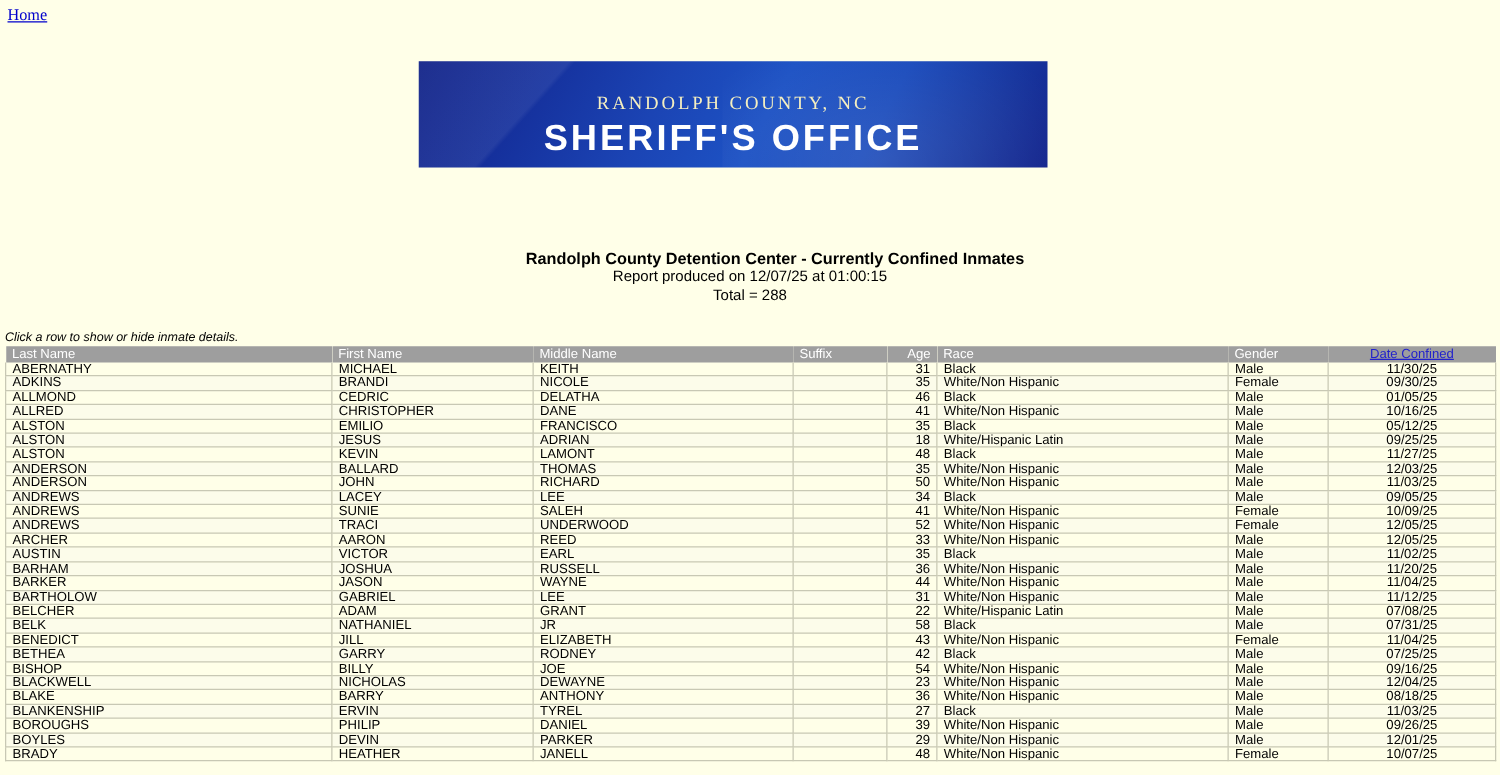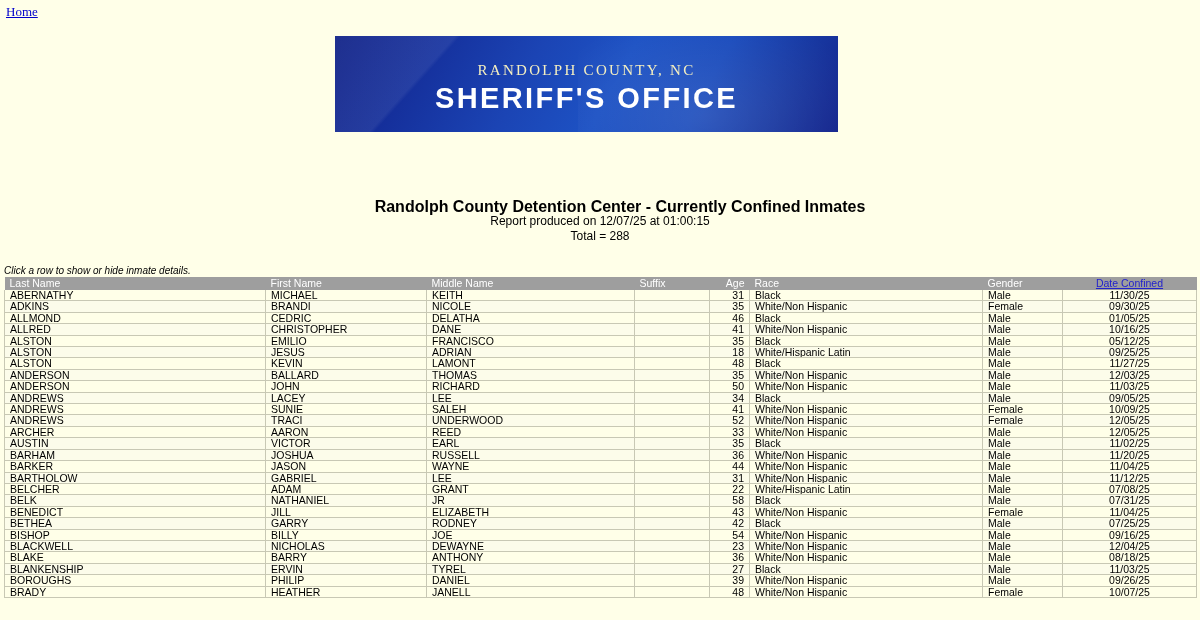--- a/index.html
+++ b/index.html
@@ -32,23 +32,23 @@
 
   
   .banner-wrap {
     margin-top: 17px;
     height: 96px;
     position: relative;
   }
   .banner {
     position: absolute;
     left: 335px;
-    top: 0;
+    top: 13px;
     width: 503px;
-    height: 96px;
+    height: 85px;
     background: linear-gradient(118deg, #0d1f86 0%, #15309c 18%, #1b44b4 38%, #1d52c4 55%, #1a4bbc 72%, #17369f 88%, #13248c 100%);
     overflow: hidden;
     box-sizing: border-box;
   }
   .banner::before {
     content: "";
     position: absolute;
     left: -40px; top: -60px;
     width: 300px; height: 260px;
     background: linear-gradient(120deg, rgba(255,255,255,0.07) 0 40%, rgba(255,255,255,0) 41%);
@@ -84,21 +84,21 @@
     margin-top: 2px;
   }
 
   
   .report-head {
     text-align: center;
     margin-top: 67px;
     line-height: 14px;
   }
   .report-title {
-    font-size: 16px;
+    font-size: 13px;
     font-weight: bold;
     line-height: 15px;
     padding-left: 40px;
   }
   .report-sub {
     font-size: 12px;
     line-height: 15px;
   }
 
   
@@ -463,20 +463,30 @@
       <tr>
         <td>BOROUGHS</td>
         <td>PHILIP</td>
         <td>DANIEL</td>
         <td></td>
         <td class="num">39</td>
         <td>White/Non Hispanic</td>
         <td>Male</td>
         <td class="ctr">09/26/25</td>
       </tr>
+      <tr class="row-odd">
+        <td>BOYLES</td>
+        <td>DEVIN</td>
+        <td>PARKER</td>
+        <td></td>
+        <td class="num">29</td>
+        <td>White/Non Hispanic</td>
+        <td>Male</td>
+        <td class="ctr">12/01/25</td>
+      </tr>
       <tr>
         <td>BRADY</td>
         <td>HEATHER</td>
         <td>JANELL</td>
         <td></td>
         <td class="num">48</td>
         <td>White/Non Hispanic</td>
         <td>Female</td>
         <td class="ctr">10/07/25</td>
       </tr>

